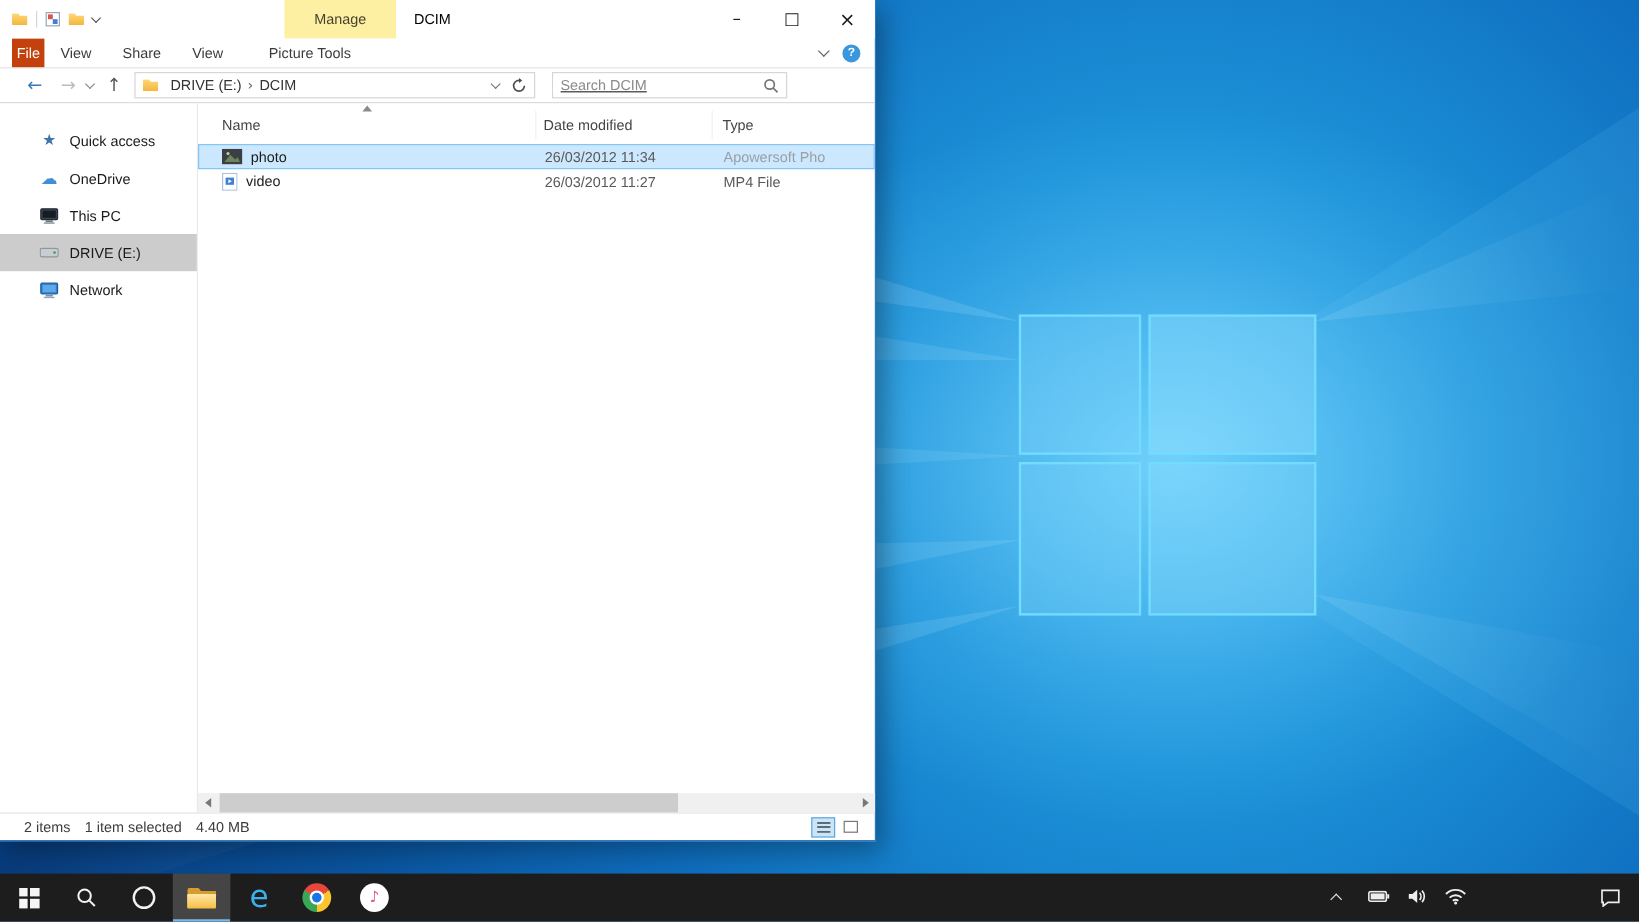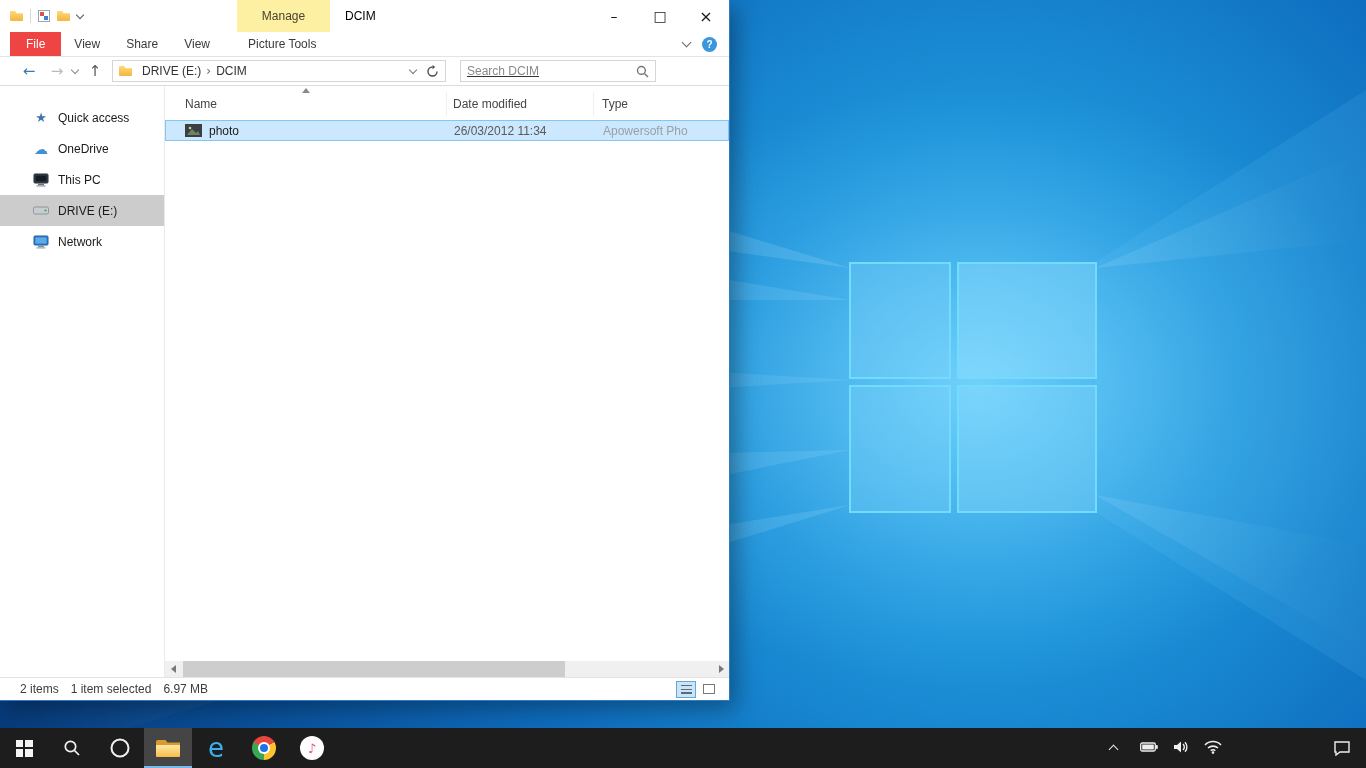--- a/index.html
+++ b/index.html
@@ -29,21 +29,21 @@
     transform:rotate(45deg);margin-top:-3px;}
   .manage-tab{position:absolute;left:237px;top:0;width:93px;height:32px;background:#fdf0a2;
     display:flex;align-items:center;justify-content:center;color:#4a4231;}
   .win-title{position:absolute;left:345px;top:0;height:32px;display:flex;align-items:center;color:#000;}
   .win-controls{position:absolute;right:0;top:0;display:flex;height:32px;}
   .win-btn{width:46px;height:32px;display:flex;align-items:center;justify-content:center;
     font-size:14px;color:#1a1a1a;background:transparent;border:none;padding:0;}
 
   .ribbon-row{height:25px;display:flex;align-items:stretch;border-bottom:1px solid #e4e4e4;flex:0 0 auto;}
   .tab{display:flex;align-items:center;padding:0 13px;color:#3b3b3b;}
-  .tab-file{background:#ef4444;color:#fff;margin-left:10px;padding:0 16px;}
+  .tab-file{background:#c2410c;color:#fff;margin-left:10px;padding:0 4px;}
   .tab-picture{margin-left:12px;}
   .ribbon-right{margin-left:auto;display:flex;align-items:center;gap:12px;padding-right:12px;}
   .ribbon-chev{width:7px;height:7px;border-right:1.6px solid #666;border-bottom:1.6px solid #666;
     transform:rotate(45deg);margin-top:-3px;}
   .help-btn{width:15px;height:15px;border-radius:50%;background:#3a96dd;color:#fff;
     display:flex;align-items:center;justify-content:center;font-size:10px;font-weight:bold;border:none;padding:0;}
 
   .navbar{height:29px;display:flex;align-items:center;border-bottom:1px solid #dcdcdc;flex:0 0 auto;}
   .nav-btn{background:none;border:none;padding:0;font-size:15px;display:flex;align-items:center;justify-content:center;}
   .nav-back{color:#3c78b4;margin-left:18px;width:22px;}
@@ -292,40 +292,52 @@
               <svg width="17" height="13" viewBox="0 0 17 13">
                 <rect width="17" height="13" fill="#3a3f44"></rect>
                 <polygon points="2,11 7,5 11,9 13,7 15,11" fill="#70835f"></polygon>
                 <circle cx="5" cy="4" r="1.3" fill="#c7cf9e"></circle>
               </svg>
               <span>photo</span>
             </span>
             <span class="cell-mod">26/03/2012 11:34</span>
             <span class="cell-type dim">Apowersoft Pho</span>
           </div>
+          <div class="row">
+            <span class="cell-name">
+              <svg width="13" height="15" viewBox="0 0 13 15">
+                <rect x="0.5" y="0.5" width="12" height="14" fill="#fff" stroke="#a9c2dd"></rect>
+                <rect x="3" y="4" width="7" height="6" fill="#3f7fd6"></rect>
+                <polygon points="5.3,5.3 5.3,8.7 8.2,7" fill="#fff"></polygon>
+              </svg>
+              <span>video</span>
+            </span>
+            <span class="cell-mod">26/03/2012 11:27</span>
+            <span class="cell-type">MP4 File</span>
+          </div>
         </div>
 
         <div class="hscroll">
           <button class="scroll-arrow">
             <span class="tri-left"></span>
           </button>
           <div class="scroll-track">
             <div class="scroll-thumb"></div>
           </div>
           <button class="scroll-arrow">
             <span class="tri-right"></span>
           </button>
         </div>
       </div>
     </div>
 
     <div class="statusbar">
       <span>2 items</span>
       <span class="st-sel">1 item selected</span>
-      <span class="st-size">6.97 MB</span>
+      <span class="st-size">4.40 MB</span>
       <div class="view-btns">
         <button class="view-btn selected">
           <span class="lines-icon"></span>
         </button>
         <button class="view-btn">
           <span class="thumb-icon"></span>
         </button>
       </div>
     </div>
   </div>

